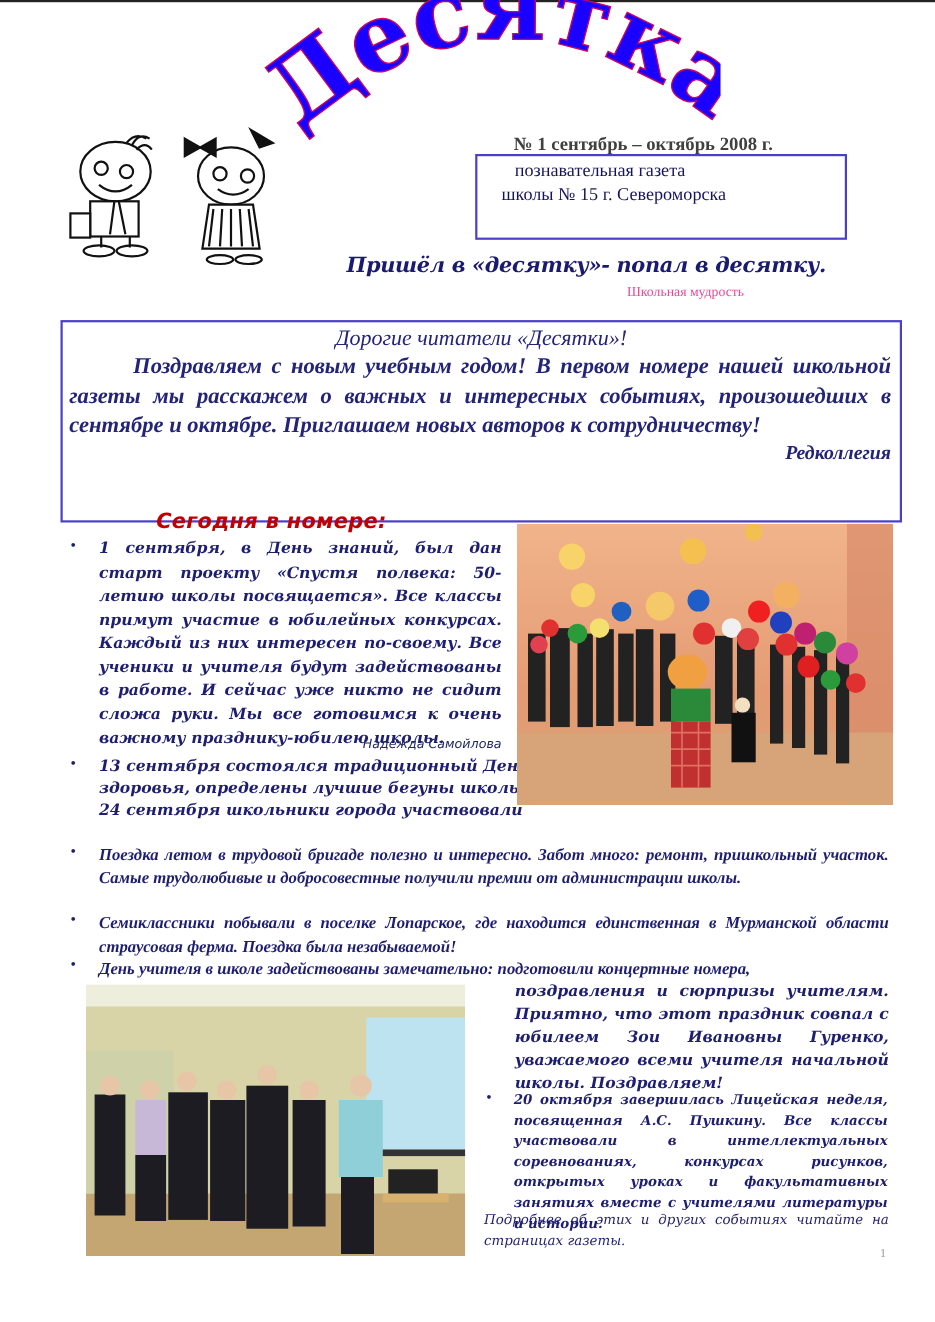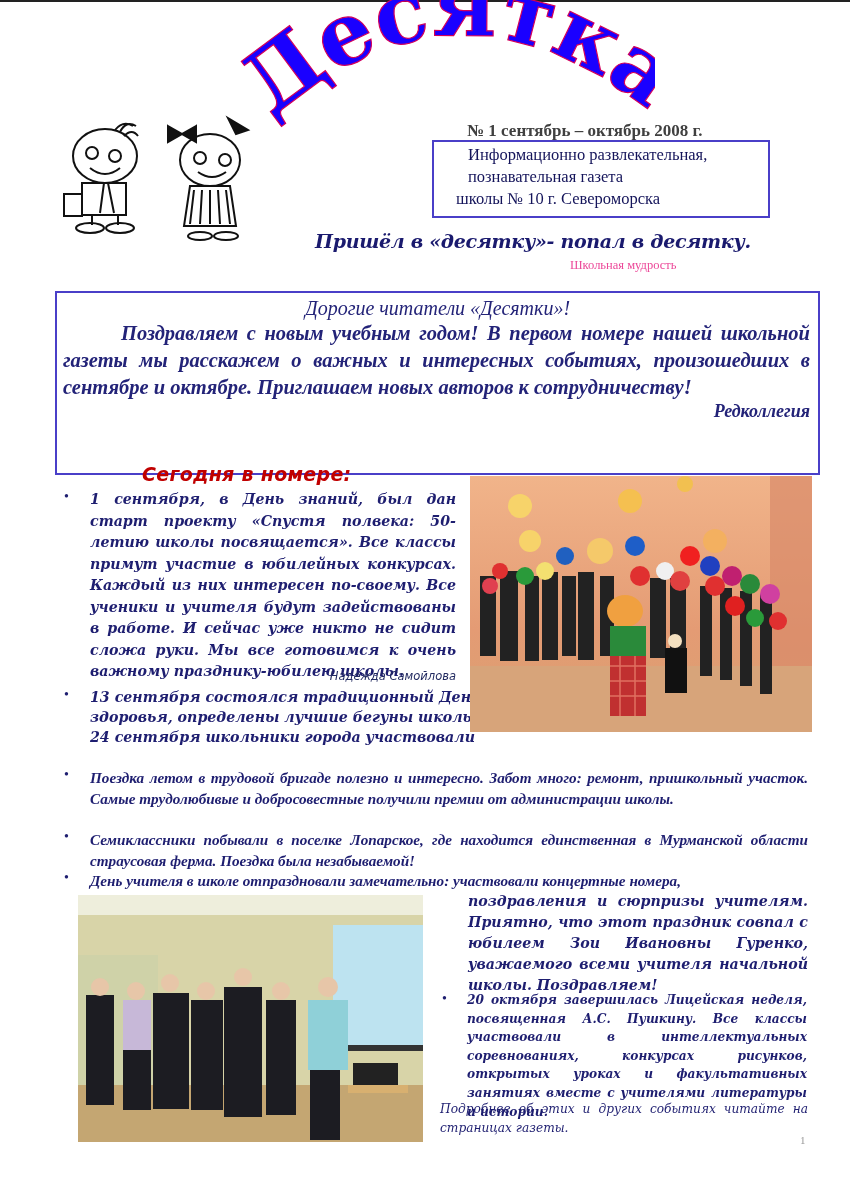--- a/index.html
+++ b/index.html
@@ -119,23 +119,22 @@
     <path d="M130 78 l-6 40 h52 l-6 -40 z" fill="#fff"></path>
     <path d="M134 82 l-4 34 M142 82 l-2 34 M150 82 v34 M158 82 l2 34 M166 82 l4 34"></path>
     <ellipse cx="140" cy="128" rx="12" ry="4" fill="#fff"></ellipse>
     <ellipse cx="166" cy="128" rx="12" ry="4" fill="#fff"></ellipse>
   </g>
 </svg>
 
 <div class="abs issue-line">№ 1   сентябрь – октябрь 2008 г.</div>
 
 <div class="abs info-box">
-  <div class="l1">Информационно развлекательная,</div>
   <div class="l2">познавательная газета</div>
-  <div class="l3">школы № 10 г. Североморска</div>
+  <div class="l3">школы № 15 г. Североморска</div>
 </div>
 
 <div class="abs motto">Пришёл в «десятку»- попал в десятку.</div>
 <div class="abs motto-src">Школьная мудрость</div>
 
 <div class="abs editorial">
   <div class="greet">Дорогие читатели «Десятки»!</div>
   <div class="body">Поздравляем с новым учебным годом! В первом номере нашей школьной газеты мы расскажем о важных и интересных событиях, произошедших в сентябре и октябре. Приглашаем новых авторов к сотрудничеству!</div>
   <div class="sign">Редколлегия</div>
 </div>
@@ -153,21 +152,21 @@
 <div class="abs author1">Надежда Самойлова</div>
 
 <div class="abs txt item2">
   <div>13 сентября состоялся традиционный День</div>
   <div>здоровья, определены лучшие бегуны школы.</div>
   <div>24 сентября  школьники города  участвовали</div>
 </div>
 
 <div class="abs txt item3">Поездка летом в трудовой бригаде полезно и интересно. Забот много: ремонт, пришкольный участок. Самые  трудолюбивые и добросовестные получили премии от администрации школы.</div>
 <div class="abs txt item4">Семиклассники  побывали в поселке Лопарское, где находится единственная в Мурманской области страусовая ферма. Поездка была незабываемой!</div>
-<div class="abs txt item5a">День учителя в школе отпраздновали замечательно: участвовали концертные номера,</div>
+<div class="abs txt item5a">День учителя в школе задействованы замечательно: подготовили концертные номера,</div>
 <div class="abs txt item5b">поздравления и сюрпризы учителям. Приятно, что этот праздник совпал с юбилеем Зои Ивановны Гуренко, уважаемого всеми учителя начальной школы. Поздравляем!</div>
 <div class="abs txt item6">20 октября завершилась Лицейская неделя, посвященная А.С. Пушкину. Все классы участвовали в интеллектуальных соревнованиях, конкурсах рисунков, открытых уроках и факультативных занятиях вместе с учителями литературы и истории.</div>
 <div class="abs closing">Подробнее об этих и других событиях читайте на страницах газеты.</div>
 <div class="abs page-num">1</div>
 
 <div class="photo" style="left:470px;top:476px;width:342px;height:256px">
   <svg width="342" height="256" viewBox="0 0 342 256">
     <defs>
       <linearGradient id="bg1" x1="0" y1="0" x2="0" y2="1">
         <stop offset="0" stop-color="#f1b48a"></stop>

